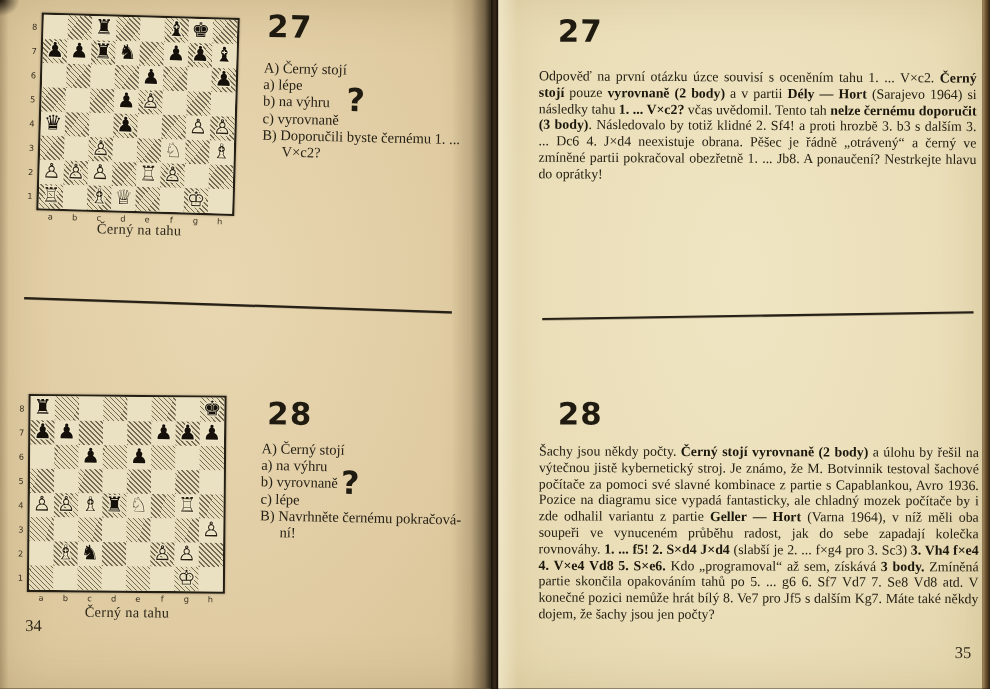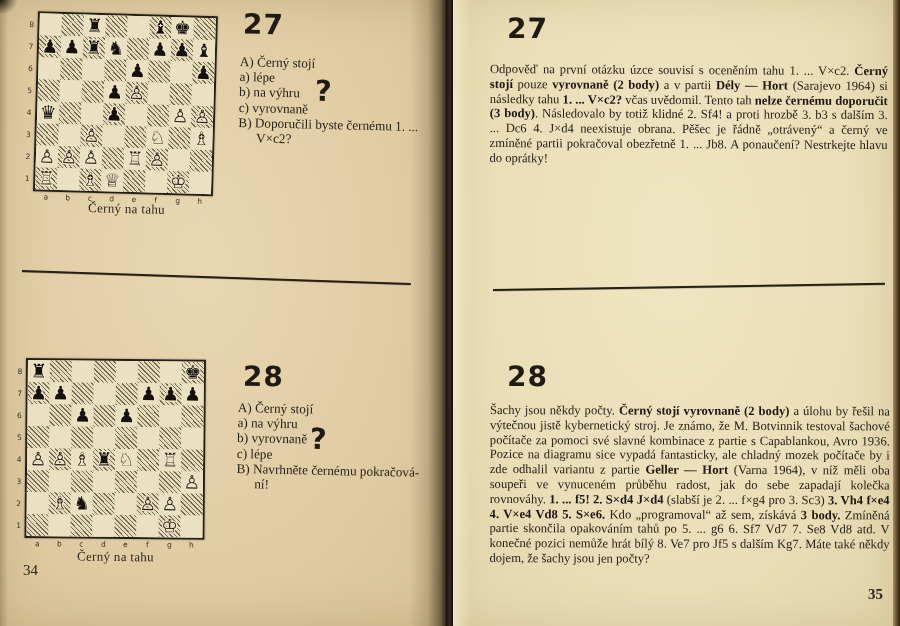--- a/index.html
+++ b/index.html
@@ -386,16 +386,16 @@
   <div class="prob-num" style="left:54px;top:12px;transform:rotate(0.3deg);">27</div>
   <div class="para" style="left:37px;top:62px;transform:rotate(0.3deg);transform-origin:top left;"><span>Odpověď na první otázku úzce souvisí s oceněním tahu 1. ... V×c2. </span><b>Černý stojí</b><span> pouze </span><b>vyrovnaně (2 body)</b><span> a v partii </span><b>Dély — Hort</b><span> (Sarajevo 1964) si následky tahu </span><b>1. ... V×c2?</b><span> včas uvědomil. Tento tah </span><b>nelze černému doporučit (3 body)</b><span>. Následovalo by totiž klidné 2. Sf4! a proti hrozbě 3. b3 s dalším 3. ... Dc6 4. J×d4 neexistuje obrana. Pěšec je řádně „otrávený“ a černý ve zmíněné partii pokračoval obezřetně 1. ... Jb8. A ponaučení? Nestrkejte hlavu do oprátky!</span></div>
 
   <div class="rule" style="left:40px;top:289px;width:392px;transform:rotate(-0.9deg);transform-origin:top left;">
       <div class="rule-inner"></div>
     </div>
 
   <div class="prob-num" style="left:54px;top:360px;transform:rotate(0.2deg);">28</div>
   <div class="para" style="left:37px;top:403px;width:400px;transform:rotate(0.2deg);transform-origin:top left;"><span>Šachy jsou někdy počty. </span><b>Černý stojí vyrovnaně (2 body)</b><span> a úlohu by řešil na výtečnou jistě kybernetický stroj. Je známo, že M. Botvinnik testoval šachové počítače za pomoci své slavné kombinace z partie s Capablankou, Avro 1936. Pozice na diagramu sice vypadá fantasticky, ale chladný mozek počítače by i zde odhalil variantu z partie </span><b>Geller — Hort</b><span> (Varna 1964), v níž měli oba soupeři ve vynuceném průběhu radost, jak do sebe zapadají kolečka rovnováhy. </span><b>1. ... f5! 2. S×d4 J×d4</b><span> (slabší je 2. ... f×g4 pro 3. Sc3) </span><b>3. Vh4 f×e4 4. V×e4 Vd8 5. S×e6.</b><span> Kdo „programoval“ až sem, získává </span><b>3 body.</b><span> Zmíněná partie skončila opakováním tahů po 5. ... g6 6. Sf7 Vd7 7. Se8 Vd8 atd. V konečné pozici nemůže hrát bílý 8. Ve7 pro Jf5 s dalším Kg7. Máte také někdy dojem, že šachy jsou jen počty?</span></div>
 
-  <div class="pagenum" style="left:415px;top:586px;font-weight:bold;">35</div>
+  <div class="pagenum" style="left:415px;top:586px;">35</div>
 </div>
 
 <div class="edge-right"></div>
 
 </body></html>

